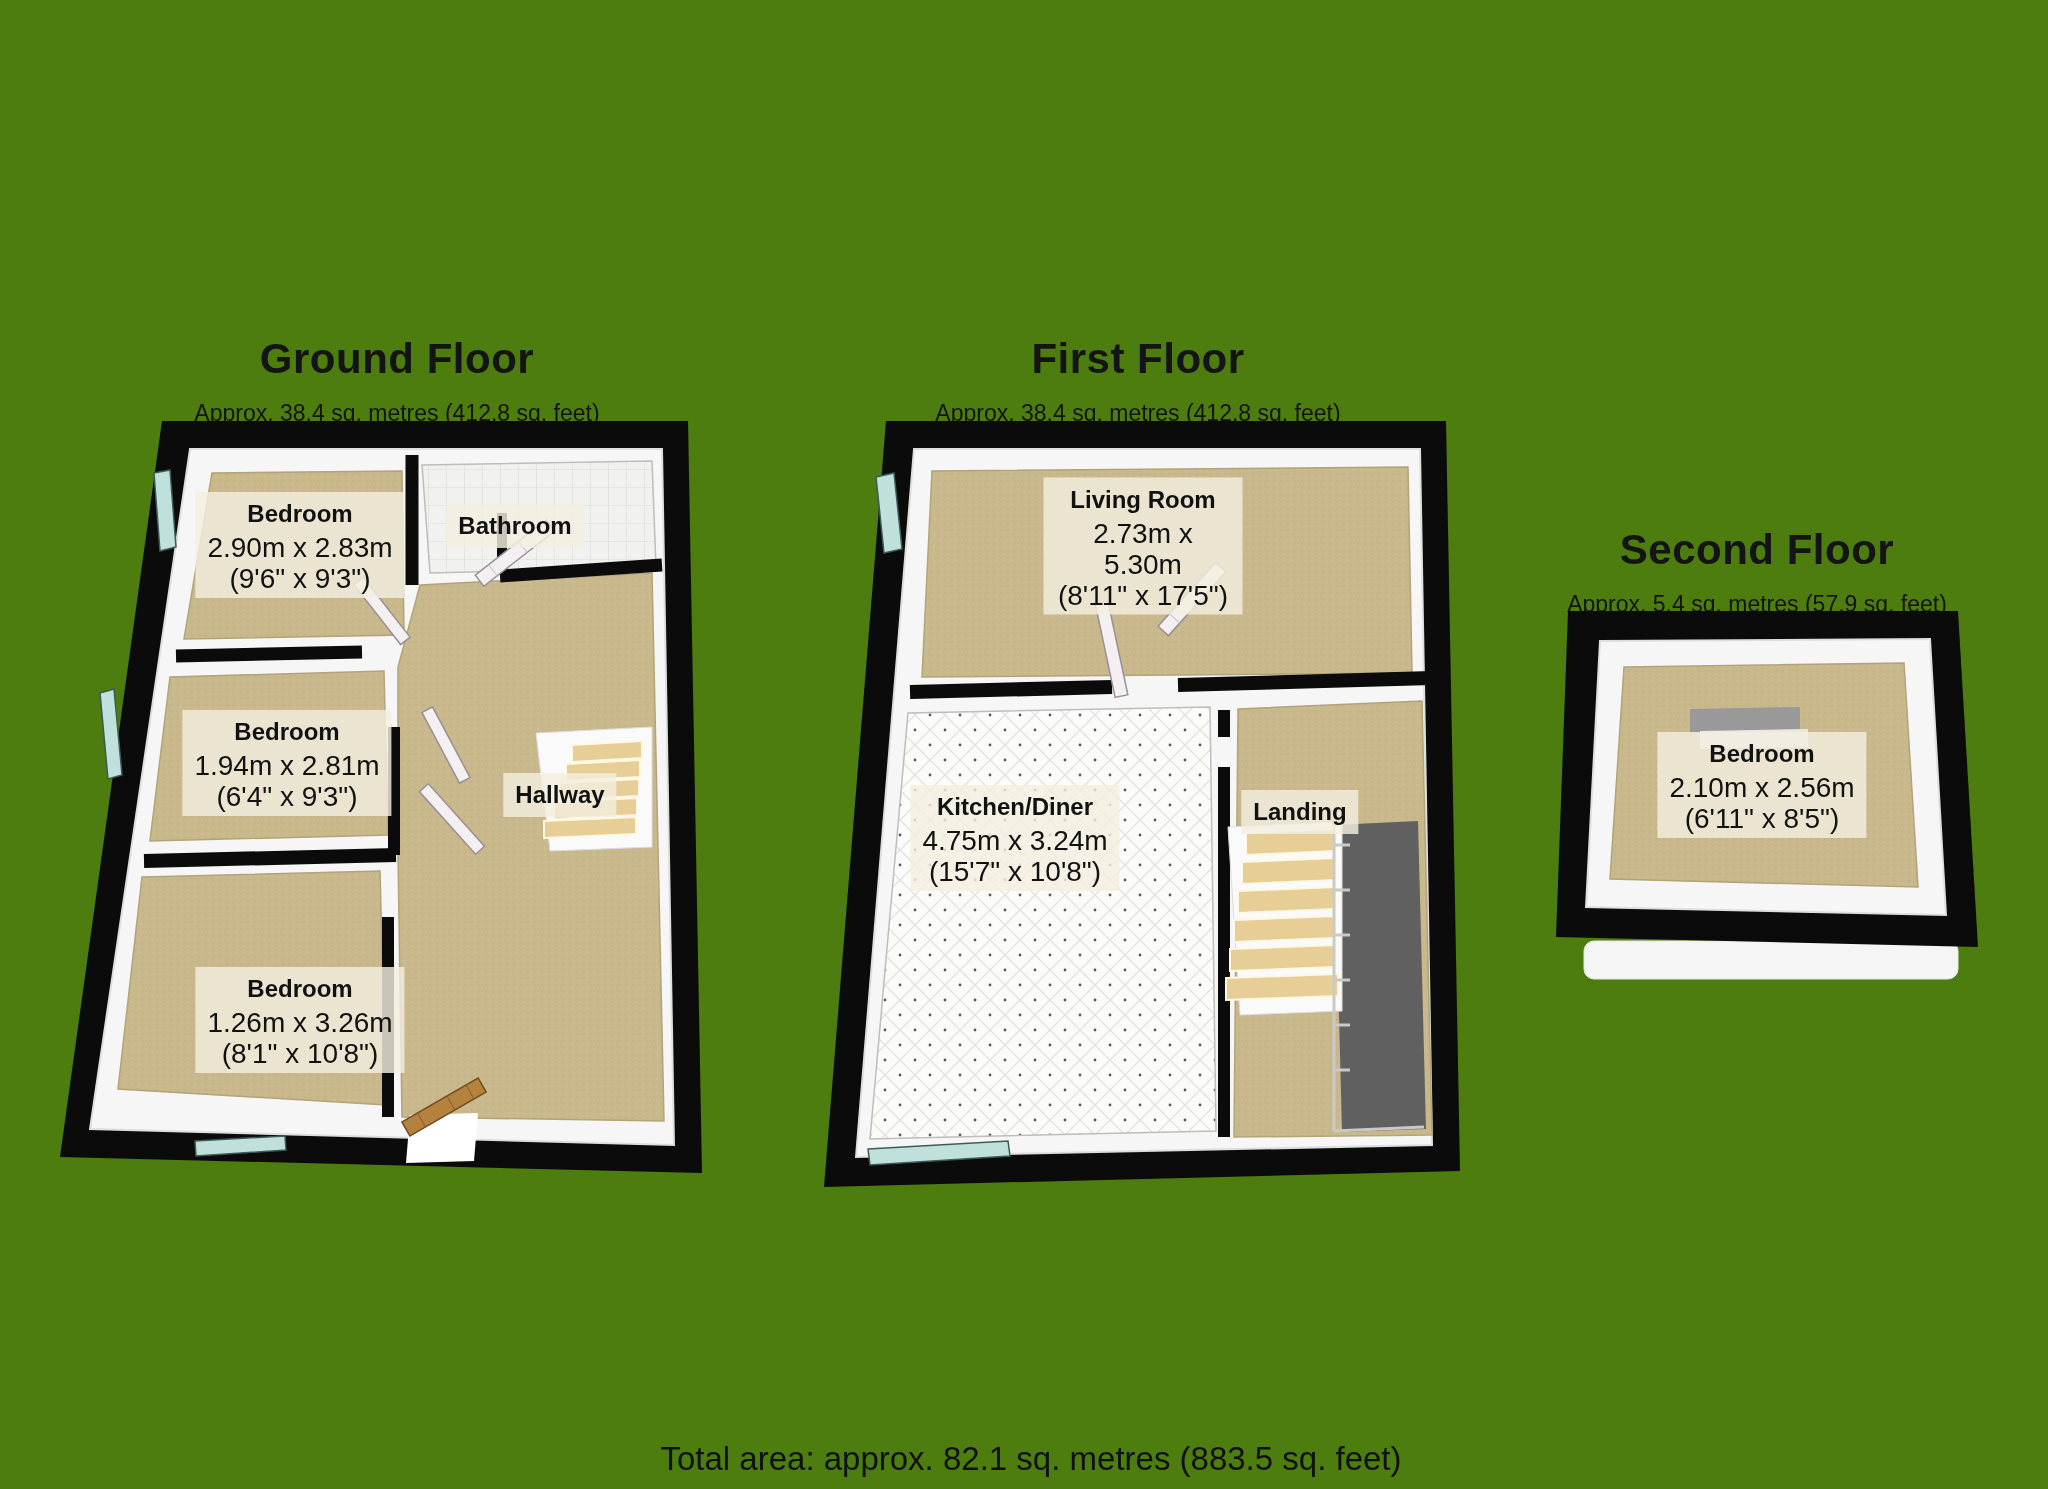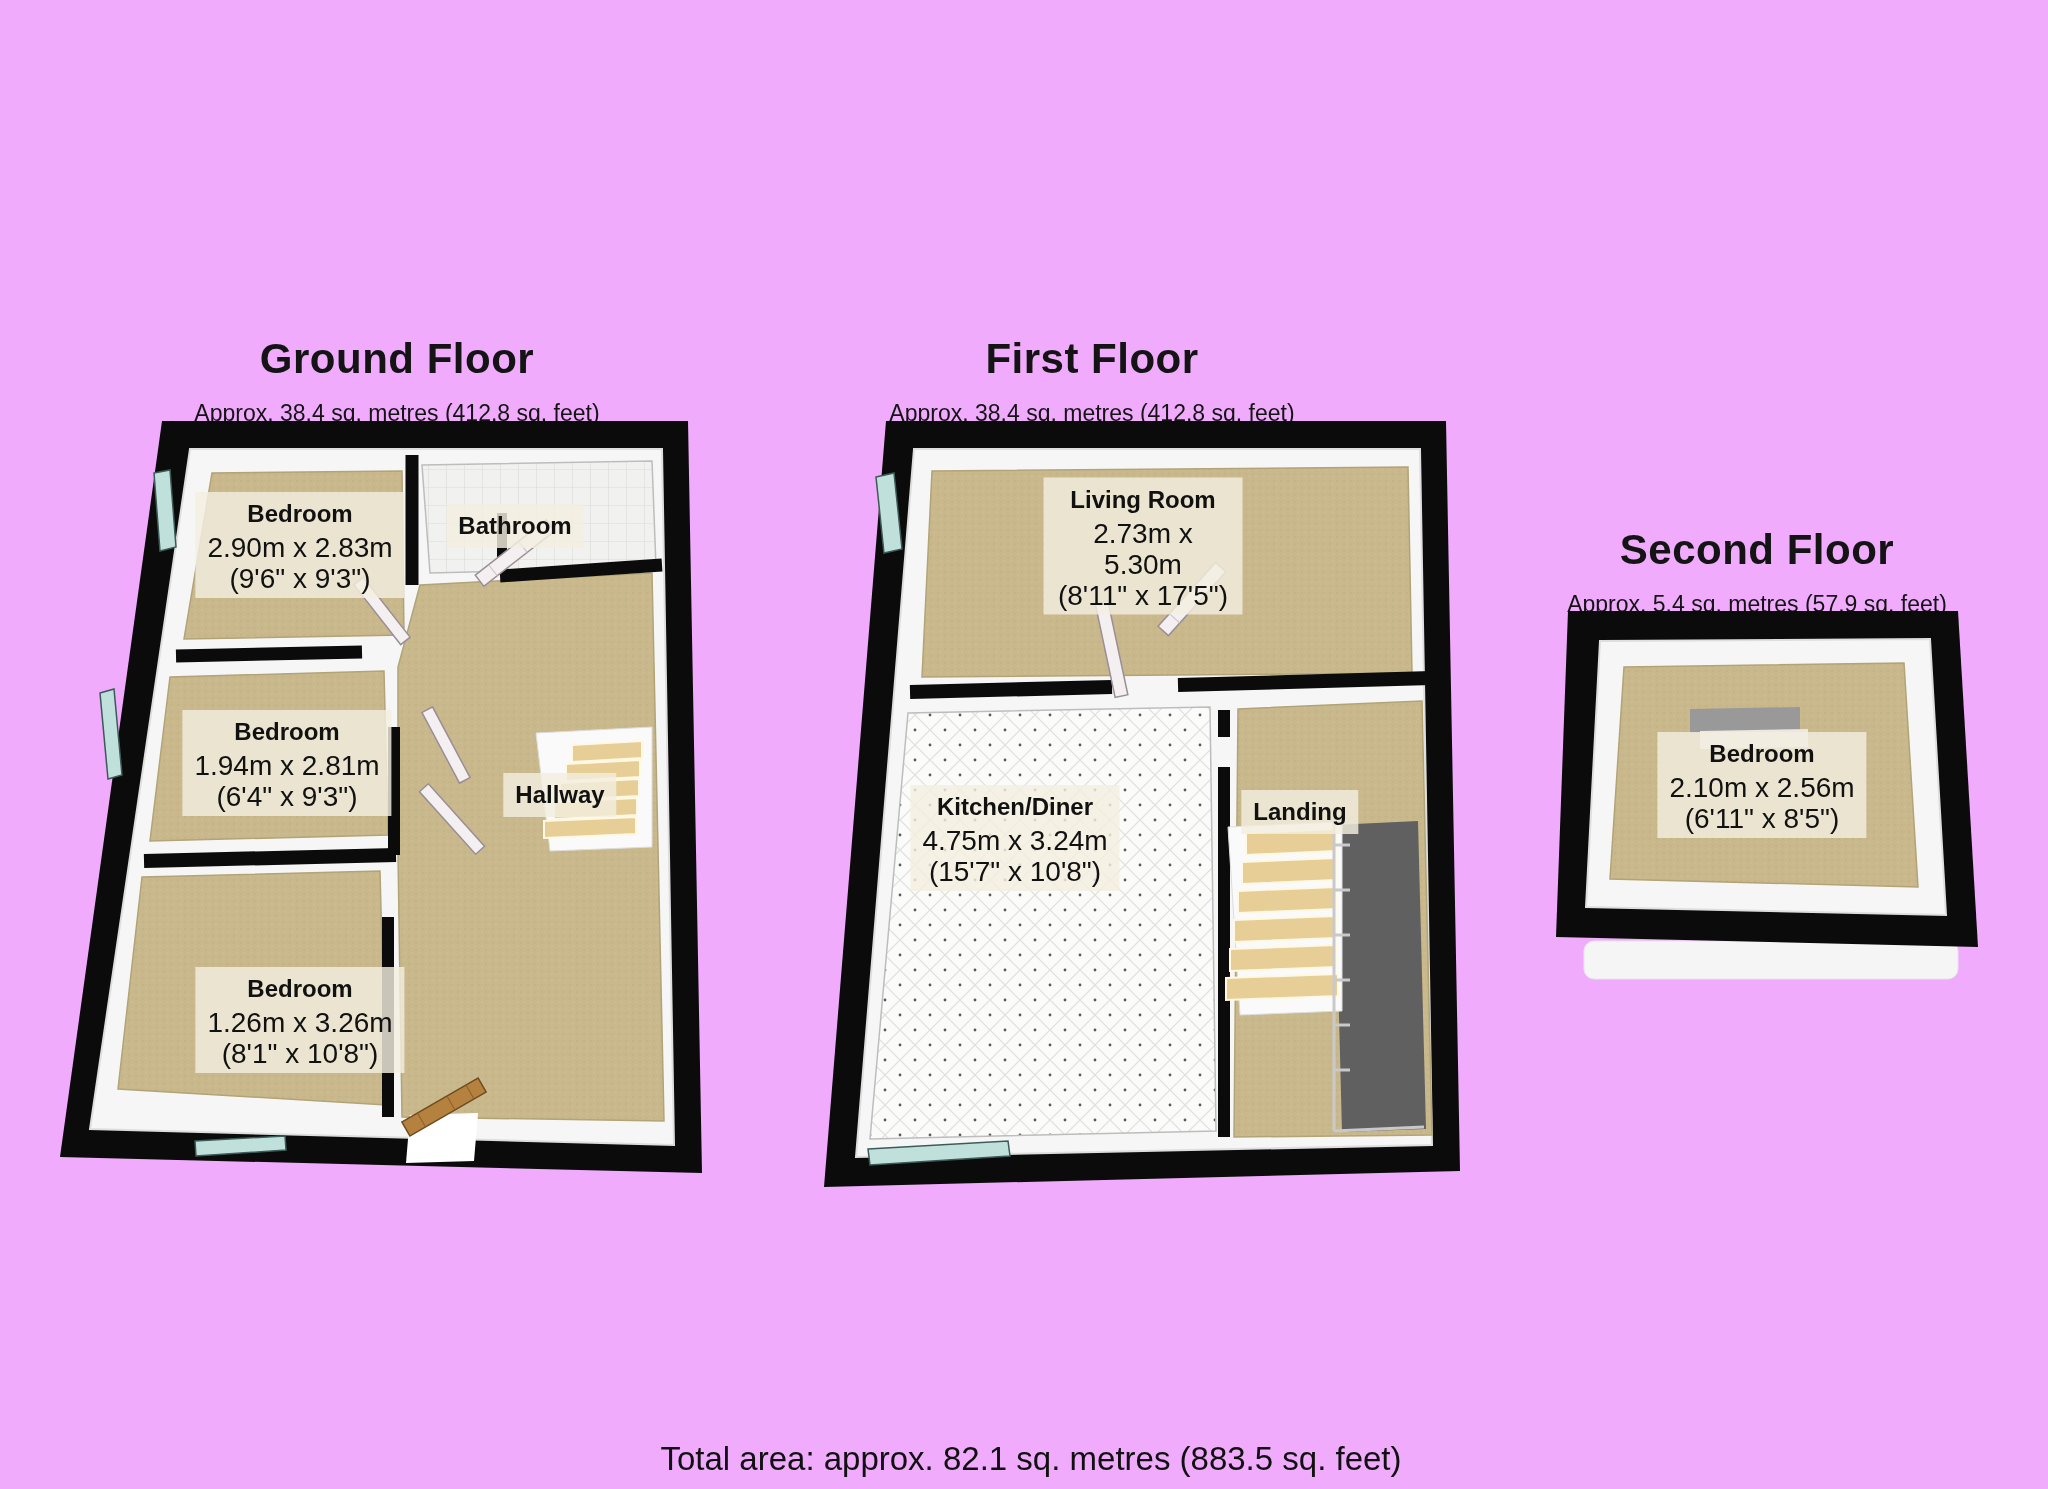--- a/index.html
+++ b/index.html
@@ -1,17 +1,17 @@
 <!DOCTYPE html>
 <html><head>
 <meta charset="utf-8">
 <style>
   html,body{margin:0;padding:0;background:#ffffff;}
   body{width:2048px;height:1489px;font-family:"Liberation Sans", sans-serif;overflow:hidden;}
-  .canvas{position:relative;width:2048px;height:1489px;background:#f0abfc;}
+  .canvas{position:relative;width:2048px;height:1489px;background:#4d7c0f;}
   .floor-svg{position:absolute;}
   .floor-title{position:absolute;text-align:center;color:#141414;}
   .floor-title .title{font-size:42px;font-weight:bold;line-height:44px;letter-spacing:0.5px;}
   .floor-title .subtitle{font-size:23px;margin-top:19px;line-height:26px;}
   .room-label{position:absolute;transform:translate(-50%,-50%);text-align:center;
               background:rgba(243,238,223,0.82);padding:4px 12px;color:#111;white-space:nowrap;}
   .room-label .room-name{font-size:24px;font-weight:bold;line-height:36px;}
   .room-label .room-dims{font-size:28px;line-height:31px;}
   .room-label.wrap2{white-space:normal;width:175px;}
   .total-area{position:absolute;left:7px;top:1440px;width:2048px;text-align:center;
@@ -133,21 +133,21 @@
   </div>
   <div class="room-label" style="left:560px;top:795px;">
     <div class="room-name">Hallway</div>
   </div>
   <div class="room-label" style="left:300px;top:1020px;">
     <div class="room-name">Bedroom</div>
     <div class="room-dims">1.26m x 3.26m</div>
     <div class="room-dims">(8'1" x 10'8")</div>
   </div>
 
-  <div class="floor-title" style="left:792px;top:337px;width:600px;">
+  <div class="floor-title" style="left:838px;top:337px;width:600px;">
     <div class="title">First Floor</div>
     <div class="subtitle">Approx. 38.4 sq. metres (412.8 sq. feet)</div>
   </div>
 
   <svg class="floor-svg" style="left:810px;top:415px;" width="650" height="780" viewBox="0 0 650 780">
     <g>
       <polygon points="76,6 636,6 650,756 14,772" fill="#0b0b0b"></polygon>
       <polygon points="104,34 610,34 622,730 46,742" fill="#f6f6f6" stroke="#dedede" stroke-width="2"></polygon>
     </g>
 

